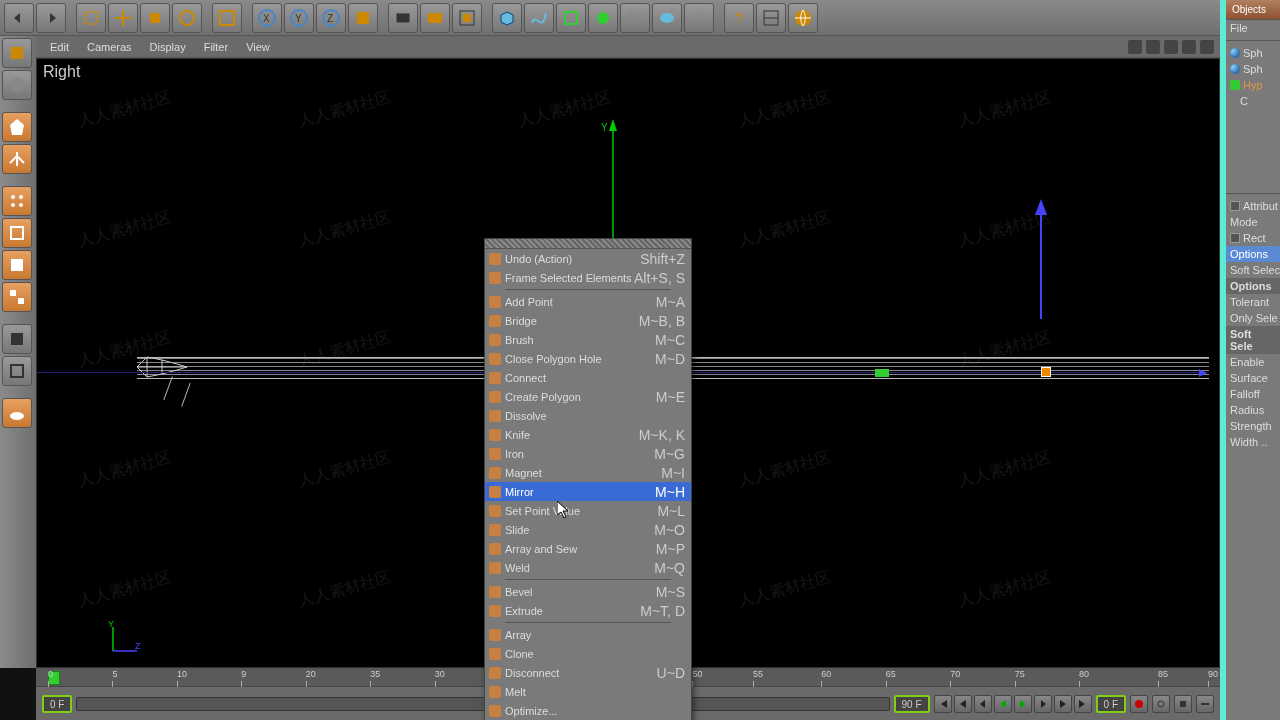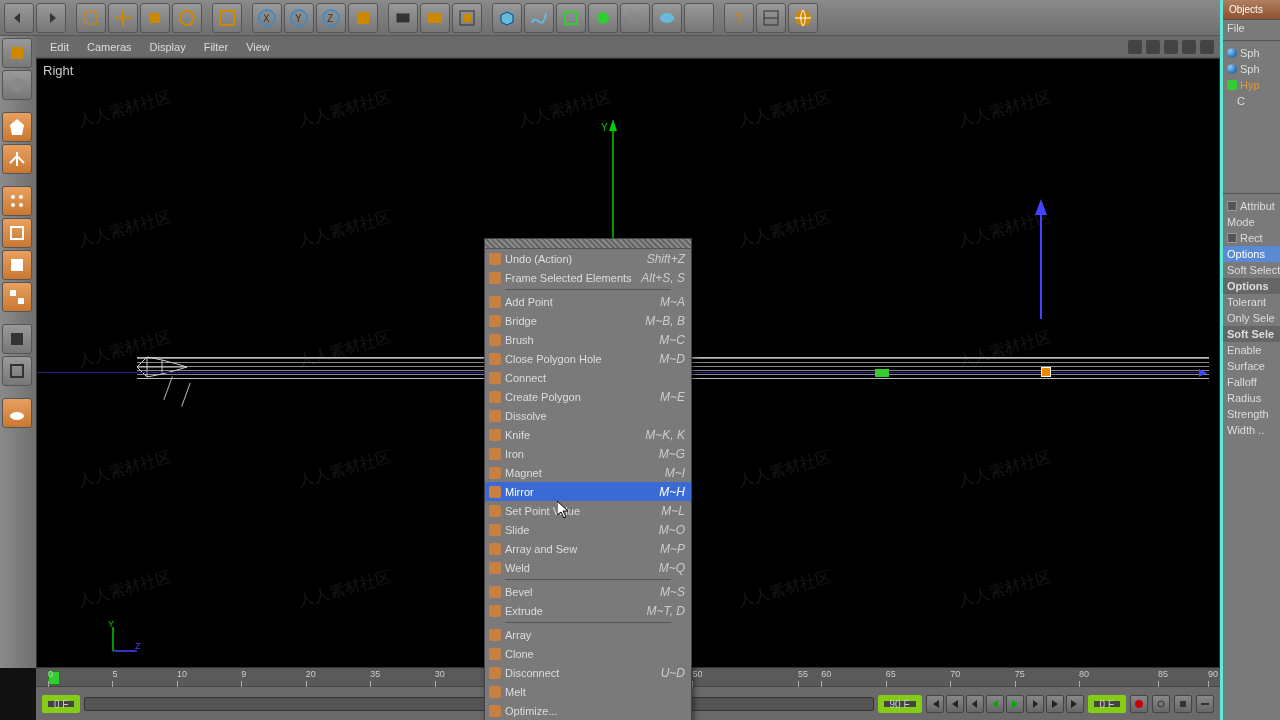--- a/index.html
+++ b/index.html
@@ -17,57 +17,57 @@
 .left-toolbar .tool-btn { width: 30px; height: 30px; }
 
 
 .menu-bar { position: absolute; left: 36px; top: 36px; right: 60px; height: 22px; background: #6a6a6a; display: flex; align-items: center; gap: 2px; padding-left: 6px; color: #ddd; font-size: 11px; border-bottom: 1px solid #555; }
 .menu-bar .mitem { padding: 3px 8px; cursor: pointer; }
 .menu-bar .right-icons { margin-left: auto; display: flex; gap: 4px; padding-right: 6px; }
 .menu-bar .ricon { width: 14px; height: 14px; background: #444; border-radius: 2px; }
 
 
 .viewport { position: absolute; left: 36px; top: 58px; right: 60px; bottom: 52px; background: #000; border: 1px solid #333; }
-.view-label { position: absolute; left: 6px; top: 4px; color: #ccc; font-size: 13px; }
-
-
-.right-panel { position: absolute; right: 0; top: 0; width: 60px; height: 100%; background: #7a7a7a; border-left: 3px solid #5eead4; font-size: 11px; color: #ddd; overflow: hidden; }
+.view-label { position: absolute; left: 6px; top: 4px; color: #ccc; font-size: 16px; }
+
+
+.right-panel { position: absolute; right: 0; top: 0; width: 60px; height: 100%; background: #7a7a7a; border-left: 6px solid #5eead4; font-size: 11px; color: #ddd; overflow: hidden; }
 .right-panel .tab { padding: 4px 6px; background: linear-gradient(#b08060,#905030); color: #fff; font-size: 10px; border-bottom: 1px solid #555; }
 .right-panel .line { padding: 2px 4px; display: flex; align-items: center; gap: 3px; white-space: nowrap; overflow: hidden; }
 .right-panel .sphere-icon { width: 10px; height: 10px; background: radial-gradient(circle at 30% 30%, #8cf, #048); border-radius: 50%; flex-shrink: 0; }
 .right-panel .hn { color: #d94; }
 .right-panel .sep { height: 1px; background: #555; margin: 4px 0; }
 .right-panel .chk { width: 10px; height: 10px; border: 1px solid #999; background: #555; flex-shrink: 0; }
 .right-panel .selected { background: #5a8ad4; color: #fff; }
 .right-panel .hdr { background: #666; font-weight: bold; padding: 2px 4px; }
 
 
 .ctx-menu { position: absolute; left: 484px; top: 238px; width: 208px; background: #7a7a7a; border: 1px solid #444; box-shadow: 2px 2px 6px rgba(0,0,0,0.5); z-index: 100; }
 .ctx-header { height: 10px; background: repeating-linear-gradient(45deg,#888,#888 2px,#666 2px,#666 4px); border-bottom: 1px solid #555; }
 .ctx-item { display: flex; align-items: center; height: 19px; color: #ddd; font-size: 11px; cursor: pointer; padding-right: 6px; }
 .ctx-item.hover { background: #3a6ad4; color: #fff; }
 .ctx-icon { width: 20px; display: flex; align-items: center; justify-content: center; }
 .ctx-icon span { width: 12px; height: 12px; background: #c88040; border-radius: 2px; display: block; }
 .ctx-label { flex: 1; }
-.ctx-short { color: #ccc; font-size: 12px; font-style: italic; }
+.ctx-short { color: #ccc; font-size: 14px; }
 .ctx-item.hover .ctx-short { color: #fff; }
 .ctx-sep { height: 1px; background: #555; margin: 2px 20px; }
 
 
 .cursor { position: absolute; left: 557px; top: 501px; z-index: 200; pointer-events: none; }
 .cursor svg { width: 14px; height: 18px; }
 
 
 .timeline-area { position: absolute; left: 36px; right: 60px; bottom: 0; height: 52px; background: #6a6a6a; border-top: 1px solid #555; }
 .timeline-ruler { height: 18px; position: relative; background: #5a5a5a; border-bottom: 1px solid #444; }
 .timeline-ruler .tick { position: absolute; top: 0; font-size: 9px; color: #ccc; }
 .timeline-ruler .tick::before { content: ''; position: absolute; left: 0; top: 12px; width: 1px; height: 6px; background: #aaa; }
 .timeline-ruler .marker { position: absolute; left: 12px; top: 2px; width: 12px; height: 14px; background: #3c3; border: 1px solid #181; }
 .timeline-controls { height: 34px; display: flex; align-items: center; padding: 0 6px; gap: 4px; }
-.tc-field { background: #444; color: #ccc; font-size: 10px; padding: 2px 6px; border: 6px solid #84cc16; border-radius: 2px; height: 18px; display: flex; align-items: center; }
+.tc-field { background: #444; color: #ccc; font-size: 10px; padding: 2px 6px; border: 2px solid #84cc16; border-radius: 2px; height: 18px; display: flex; align-items: center; }
 .tc-slider { flex: 1; height: 14px; background: #555; border: 1px solid #333; border-radius: 2px; position: relative; }
 .tc-buttons { display: flex; gap: 2px; }
 .tc-btn { width: 18px; height: 18px; background: linear-gradient(#888,#666); border: 1px solid #444; border-radius: 2px; display: flex; align-items: center; justify-content: center; cursor: pointer; }
 .tc-btn svg { width: 10px; height: 10px; fill: #222; }
 
 
 .watermark { position: absolute; inset: 0; pointer-events: none; opacity: 0.08; }
 .wm-text { position: absolute; color: #fff; font-size: 16px; transform: rotate(-15deg); white-space: nowrap; }
 
 
@@ -615,21 +615,21 @@
       <div class="tick" style="left: 76.4444px;">5</div>
       <div class="tick" style="left: 140.889px;">10</div>
       <div class="tick" style="left: 205.333px;">9</div>
       <div class="tick" style="left: 269.778px;">20</div>
       <div class="tick" style="left: 334.222px;">35</div>
       <div class="tick" style="left: 398.667px;">30</div>
       <div class="tick" style="left: 463.111px;">35</div>
       <div class="tick" style="left: 527.556px;">40</div>
       <div class="tick" style="left: 592px;">45</div>
       <div class="tick" style="left: 656.444px;">50</div>
-      <div class="tick" style="left: 762px;">55</div>
+      <div class="tick" style="left: 717px;">55</div>
       <div class="tick" style="left: 785.333px;">60</div>
       <div class="tick" style="left: 849.778px;">65</div>
       <div class="tick" style="left: 914.222px;">70</div>
       <div class="tick" style="left: 978.667px;">75</div>
       <div class="tick" style="left: 1043.11px;">80</div>
       <div class="tick" style="left: 1122px;">85</div>
       <div class="tick" style="left: 1172px;">90</div>
     </div>
   <div class="timeline-controls">
     <div class="tc-field">0 F</div>

